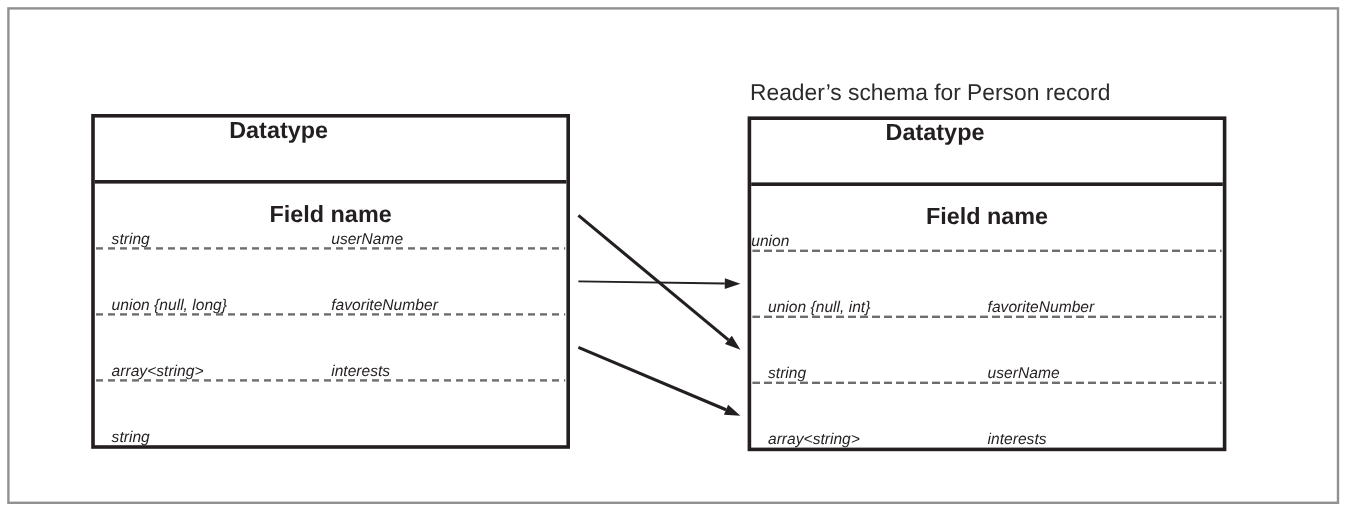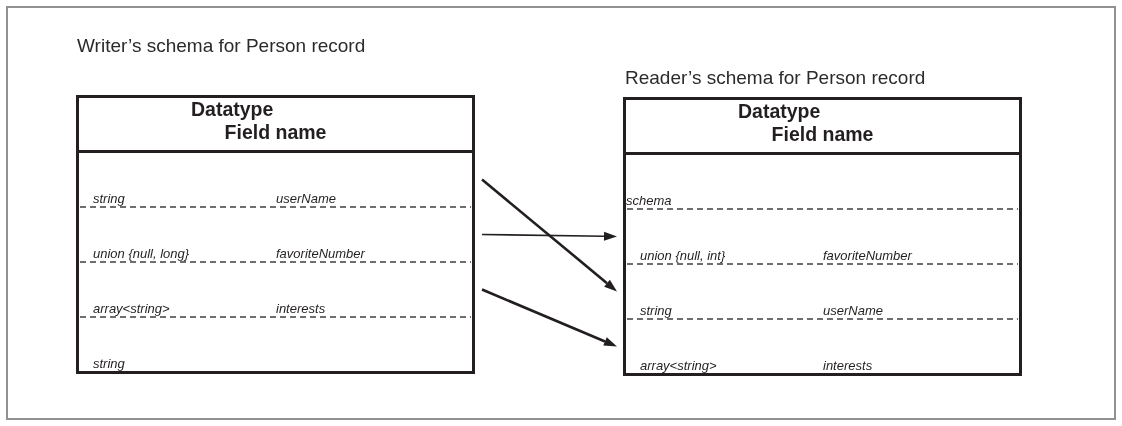--- a/index.html
+++ b/index.html
@@ -63,36 +63,36 @@
   }
   .cell-datatype {
     padding-left: 14px;
     width: 197px;
     box-sizing: border-box;
     white-space: nowrap;
   }
   .cell-field {
     flex: 1;
     white-space: nowrap;
+    margin-top: 47px;
   }
   .arrow-layer {
     position: absolute;
     left: 0; top: 0;
     width: 1122px;
     height: 426px;
     pointer-events: none;
   }
 </style>
 </head>
 <body>
 
 <div class="page">
   <div class="frame"></div>
 
-  <div class="schema-title writer">Writer’s schema for Person record</div>
   <div class="schema-title reader">Reader’s schema for Person record</div>
 
   <div class="schema-table writer">
     <div class="thead">
       <span class="cell-datatype">Datatype</span>
       <span class="cell-field">Field name</span>
     </div>
     <div class="trow">
       <span class="cell-datatype">string</span>
       <span class="cell-field">userName</span>
@@ -112,21 +112,21 @@
       <span class="cell-datatype">string</span>
     </div>
   </div>
 
   <div class="schema-table reader">
     <div class="thead">
       <span class="cell-datatype">Datatype</span>
       <span class="cell-field">Field name</span>
     </div>
     <div class="trow">
-      <span class="cell-field">schema</span>
+      <span class="cell-field">union</span>
     </div>
     <div class="sep"></div>
     <div class="trow">
       <span class="cell-datatype">union {null, int}</span>
       <span class="cell-field">favoriteNumber</span>
     </div>
     <div class="sep"></div>
     <div class="trow">
       <span class="cell-datatype">string</span>
       <span class="cell-field">userName</span>

